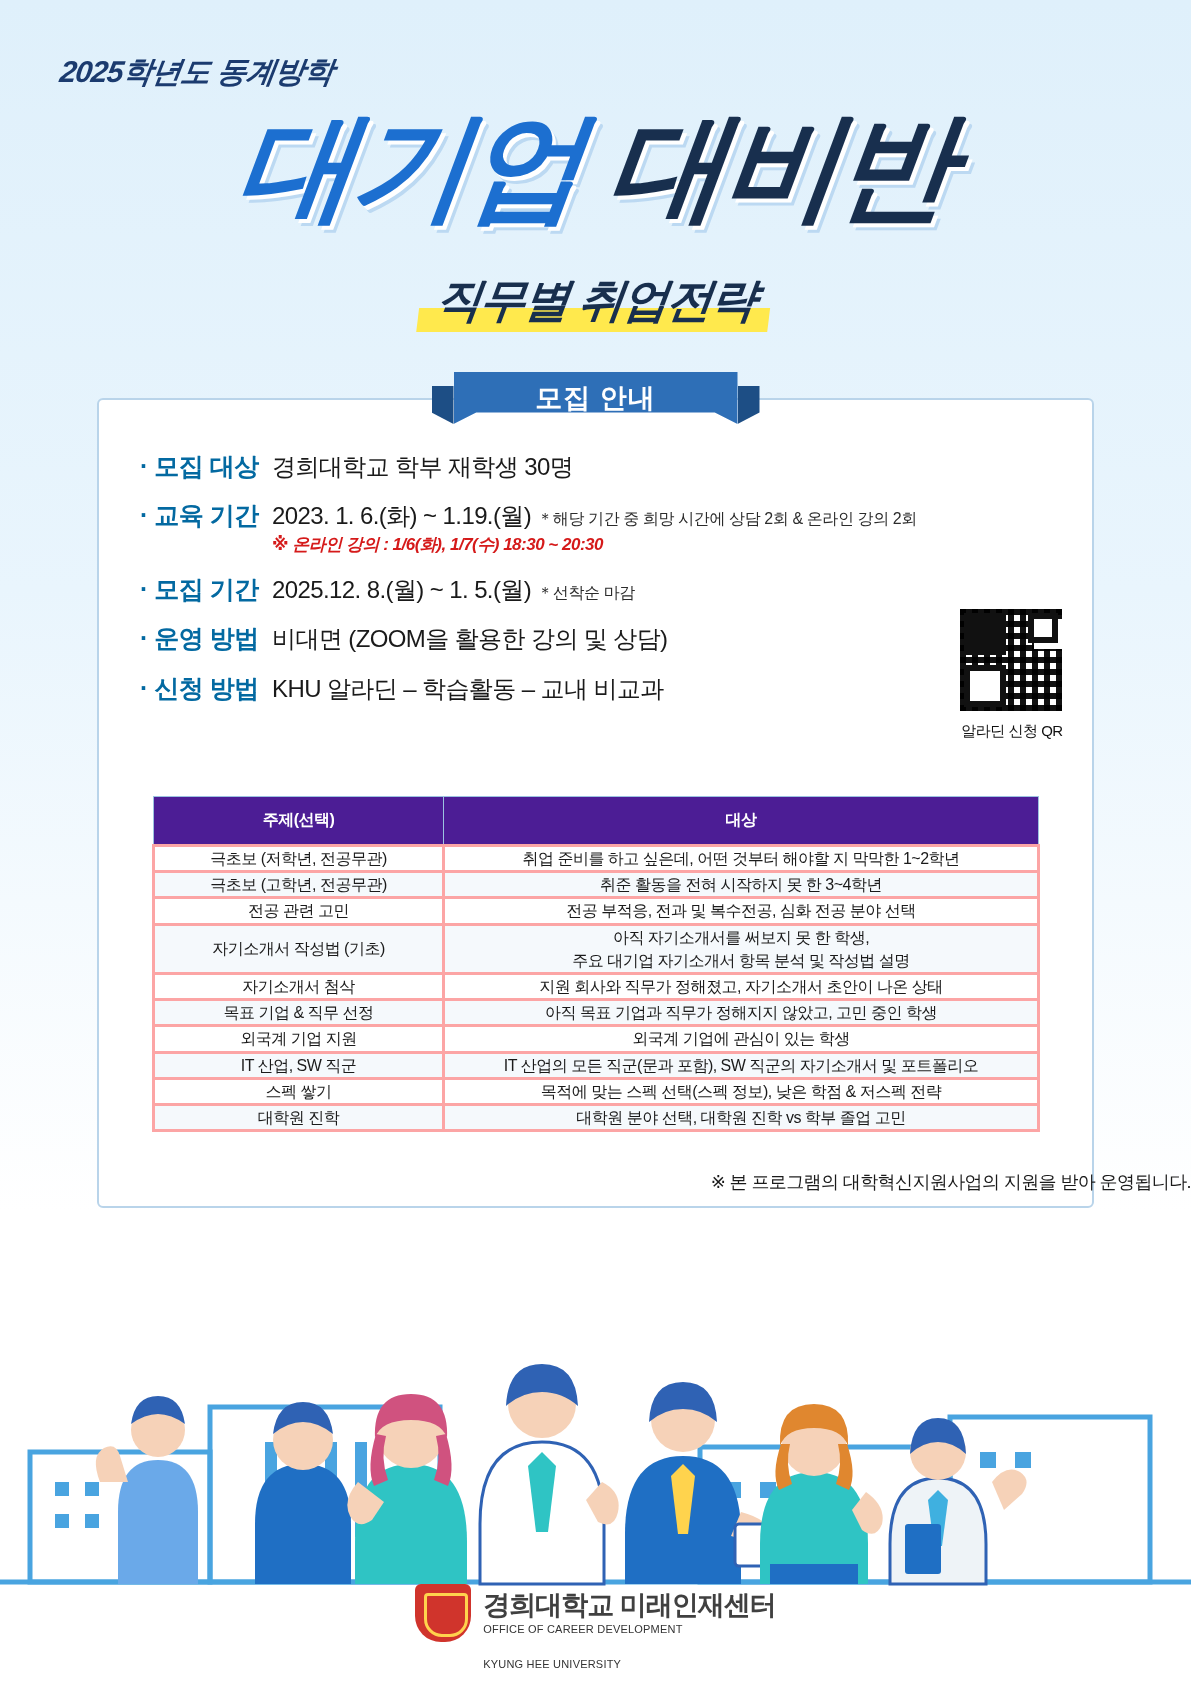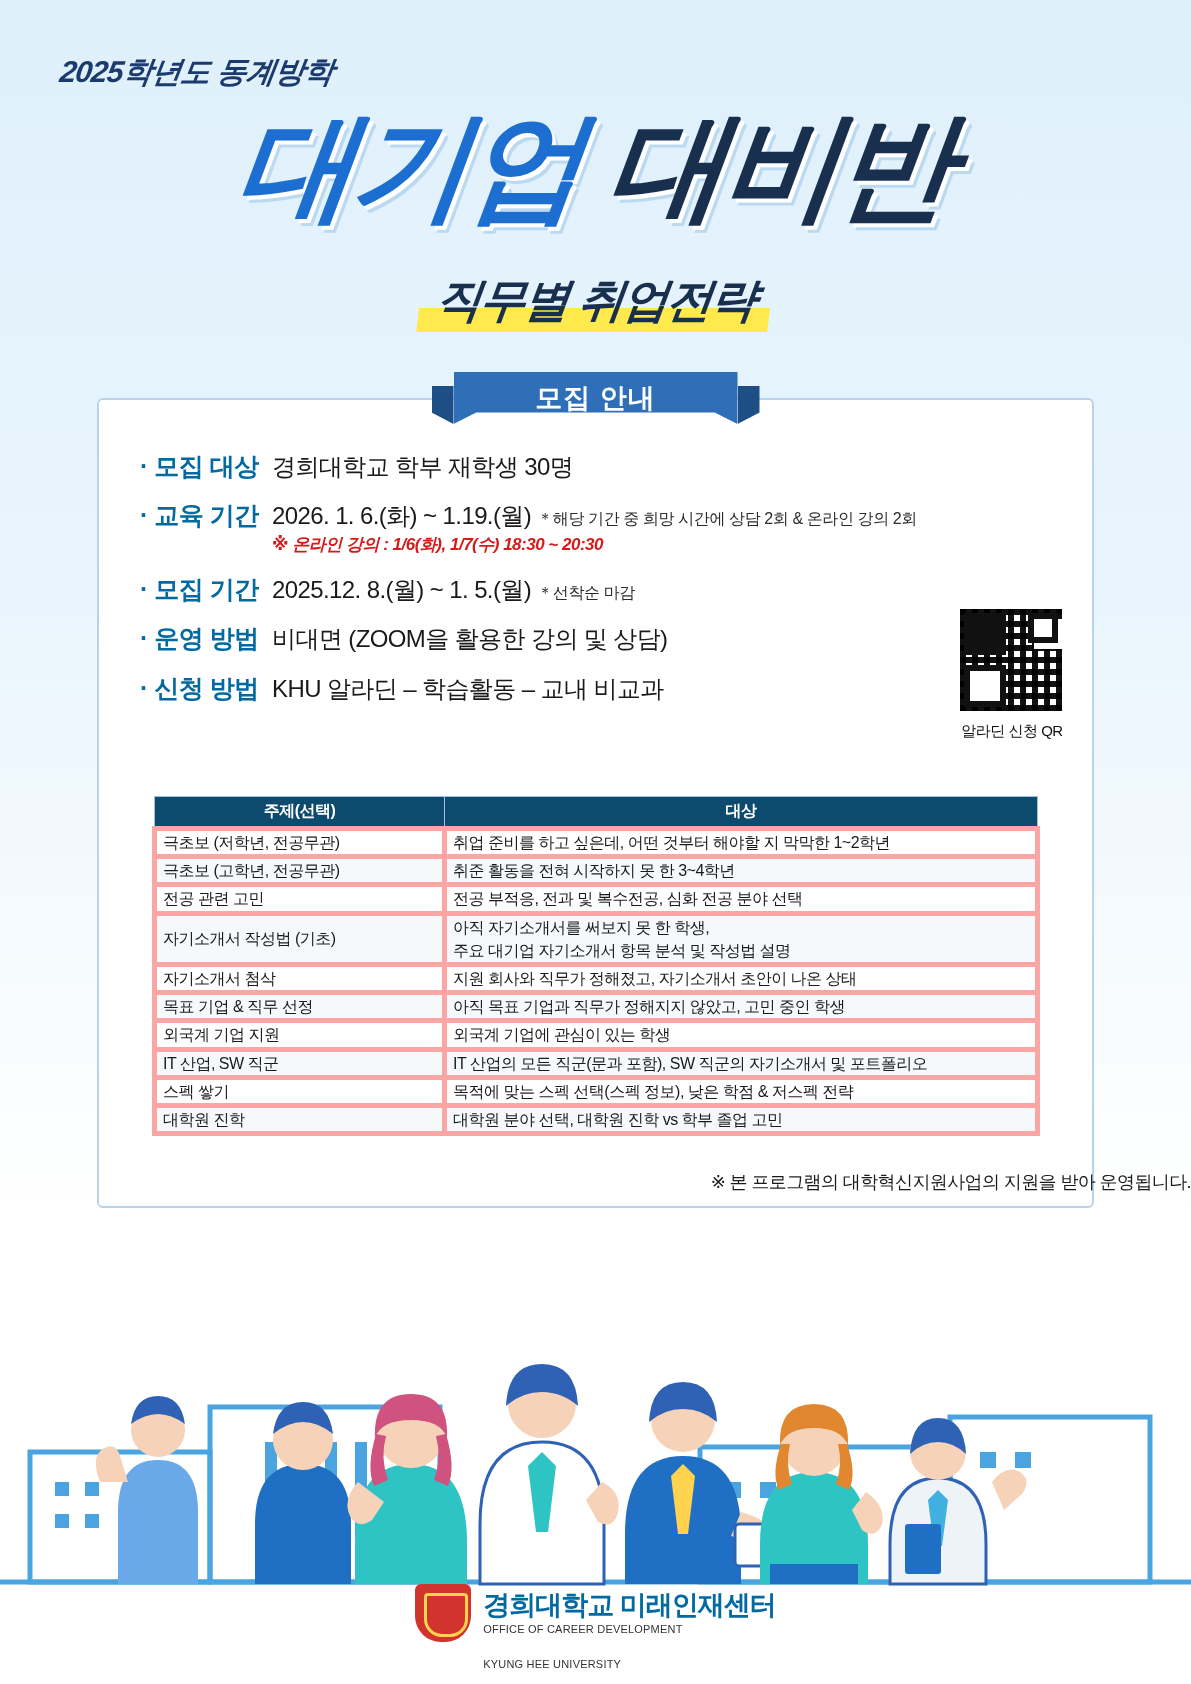--- a/index.html
+++ b/index.html
@@ -178,31 +178,31 @@
   .tbl {
     position: absolute;
     left: 152px; top: 796px;
     width: 888px;
     border-collapse: collapse;
     font-size: 16px;
     color: #1a1a1a;
     letter-spacing: -0.5px;
   }
   .tbl th {
-    background: #0c4a6e;
+    background: #4c1d95;
     color: #fff;
     font-weight: 600;
     font-size: 16px;
-    padding: 4px 4px;
+    padding: 13px 4px;
     border: 1px solid #9cc3e0;
   }
   .tbl td {
-    border: 5px solid #fca5a5;
+    border: 3px solid #fca5a5;
     padding: 0 6px;
-    text-align: left;
+    text-align: center;
     line-height: 1.45;
   }
   .tbl tbody tr:nth-child(odd) td { background: #ffffff; }
   .tbl tbody tr:nth-child(even) td { background: #f5f9fc; }
   .tbl td.col1 { width: 290px; }
 
   .footnote {
     position: absolute;
     left: 0; right: 0; top: 1170px;
     text-align: right;
@@ -232,21 +232,21 @@
   }
   .crest::after {
     content: "";
     position: absolute; left: 9px; top: 9px;
     width: 38px; height: 38px;
     border: 3px solid #ffd34d;
     border-radius: 4px 4px 18px 18px;
   }
   .footer-text { text-align: left; }
   .footer-kr {
-    font-size: 27px; font-weight: 800; color: #0369a1; letter-spacing: -1px; margin-top: 32px;
+    font-size: 27px; font-weight: 800; color: #404040; letter-spacing: -1px; margin-top: 32px;
   }
   .footer-en1 { font-size: 11px; color: #333; letter-spacing: 0.2px; }
   .footer-en2 { font-size: 11px; color: #333; letter-spacing: 0.2px; margin-top: 23px; }
 </style>
 </head>
 <body>
 
 <div class="poster">
 
   <div class="kicker">2025학년도 동계방학</div>
@@ -271,21 +271,21 @@
     <div class="info-row">
       <div class="info-label">· 모집 대상</div>
       <div class="info-value">
         <span>경희대학교 학부 재학생 30명</span>
       </div>
     </div>
 
     <div class="info-row">
       <div class="info-label">· 교육 기간</div>
       <div class="info-value">
-        <span>2026. 1. 6.(화)  ~  1.19.(월)</span>
+        <span>2023. 1. 6.(화)  ~  1.19.(월)</span>
         <span class="note">＊해당 기간 중 희망 시간에 상담 2회 &amp; 온라인 강의 2회</span>
         <span class="note-red">※ 온라인 강의 : 1/6(화), 1/7(수) 18:30 ~ 20:30</span>
       </div>
     </div>
 
     <div class="info-row">
       <div class="info-label">· 모집 기간</div>
       <div class="info-value">
         <span>2025.12. 8.(월) ~ 1. 5.(월)</span>
         <span class="note">＊선착순 마감</span>

